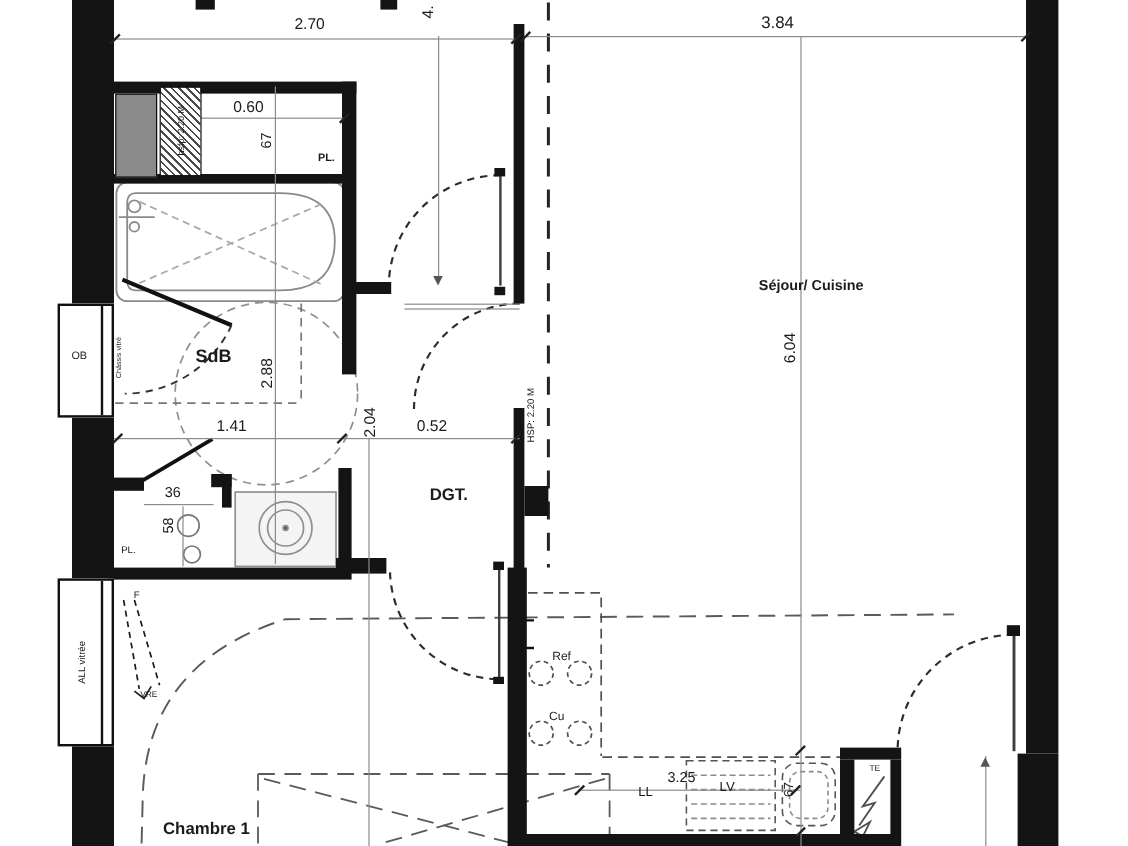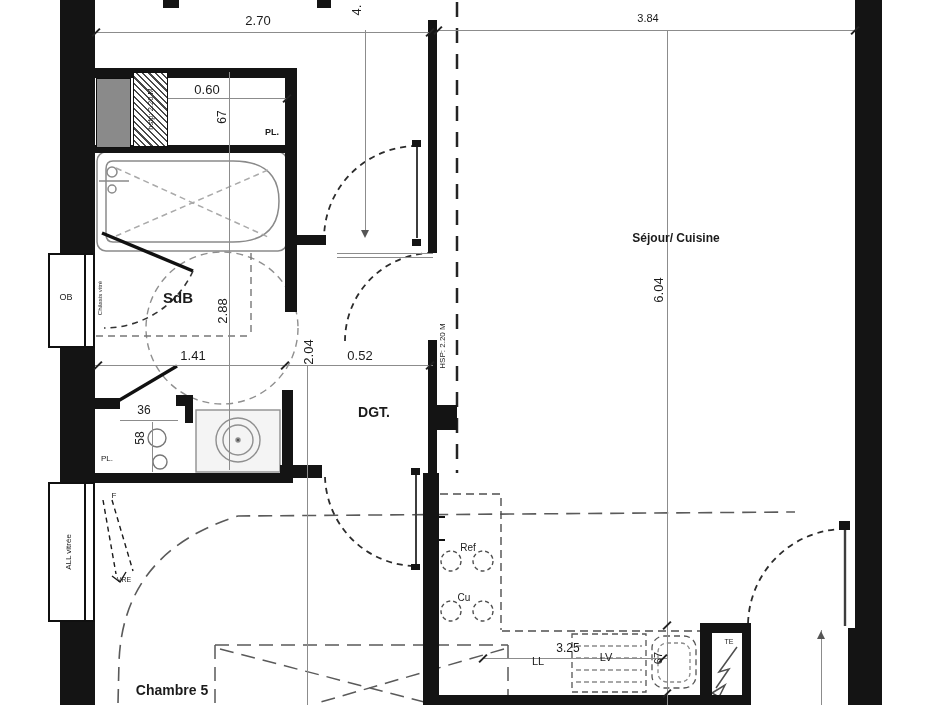--- a/index.html
+++ b/index.html
@@ -185,21 +185,21 @@
   <div class="tick" style="left:662px;top:653px"></div>
   <div class="tick" style="left:666px;top:620px"></div>
   <div class="tick" style="left:666px;top:688px"></div>
   <div class="arrow-dn" style="left:361px;top:230px"></div>
   <div class="arrow-up" style="left:817px;top:631px"></div>
 
   <div class="shaft" style="left:96px;top:78px;width:33px;height:68px"></div>
   <div class="hatch" style="left:133px;top:72px;width:35px;height:75px"></div>
 
   <span class="lbl" style="left:258px;top:20px;font-size:13px">2.70</span>
-  <span class="lbl" style="left:648px;top:18px;font-size:11px">3.84</span>
+  <span class="lbl" style="left:648px;top:18px;font-size:14px">3.84</span>
   <span class="lbl v" style="left:356px;top:10px;font-size:13px">4.</span>
   <span class="lbl" style="left:207px;top:89px;font-size:13px">0.60</span>
   <span class="lbl v" style="left:222px;top:117px;font-size:12px">67</span>
   <span class="lbl b" style="left:272px;top:132px;font-size:9px">PL.</span>
   <span class="lbl v" style="left:151px;top:109px;font-size:7.5px">hsfp: 2.20 M</span>
   <span class="lbl" style="left:66px;top:297px;font-size:9px">OB</span>
   <span class="lbl v" style="left:100px;top:298px;font-size:6px">Châssis vitré</span>
   <span class="lbl b" style="left:178px;top:297px;font-size:15px">SdB</span>
   <span class="lbl v" style="left:222px;top:311px;font-size:13px">2.88</span>
   <span class="lbl" style="left:193px;top:355px;font-size:13px">1.41</span>
@@ -208,21 +208,21 @@
   <span class="lbl b" style="left:374px;top:412px;font-size:14px">DGT.</span>
   <span class="lbl b" style="left:676px;top:238px;font-size:12px">Séjour/ Cuisine</span>
   <span class="lbl v" style="left:658px;top:290px;font-size:13px">6.04</span>
   <span class="lbl v" style="left:443px;top:346px;font-size:8px">HSP: 2.20 M</span>
   <span class="lbl" style="left:144px;top:410px;font-size:12px">36</span>
   <span class="lbl v" style="left:140px;top:438px;font-size:12px">58</span>
   <span class="lbl" style="left:107px;top:459px;font-size:8px">PL.</span>
   <span class="lbl" style="left:114px;top:496px;font-size:8px">F</span>
   <span class="lbl" style="left:124px;top:579px;font-size:7px">VRE</span>
   <span class="lbl v" style="left:69px;top:552px;font-size:8px">ALL vitrée</span>
-  <span class="lbl b" style="left:172px;top:690px;font-size:14px">Chambre 5</span>
+  <span class="lbl b" style="left:172px;top:690px;font-size:14px">Chambre 1</span>
   <span class="lbl" style="left:468px;top:548px;font-size:10px">Ref</span>
   <span class="lbl" style="left:464px;top:598px;font-size:10px">Cu</span>
   <span class="lbl" style="left:538px;top:661px;font-size:11px">LL</span>
   <span class="lbl" style="left:568px;top:648px;font-size:12px">3.25</span>
   <span class="lbl" style="left:606px;top:657px;font-size:11px">LV</span>
   <span class="lbl v" style="left:658px;top:658px;font-size:11px">67</span>
   <span class="lbl" style="left:729px;top:641px;font-size:7px">TE</span>
 
 </div>
 

